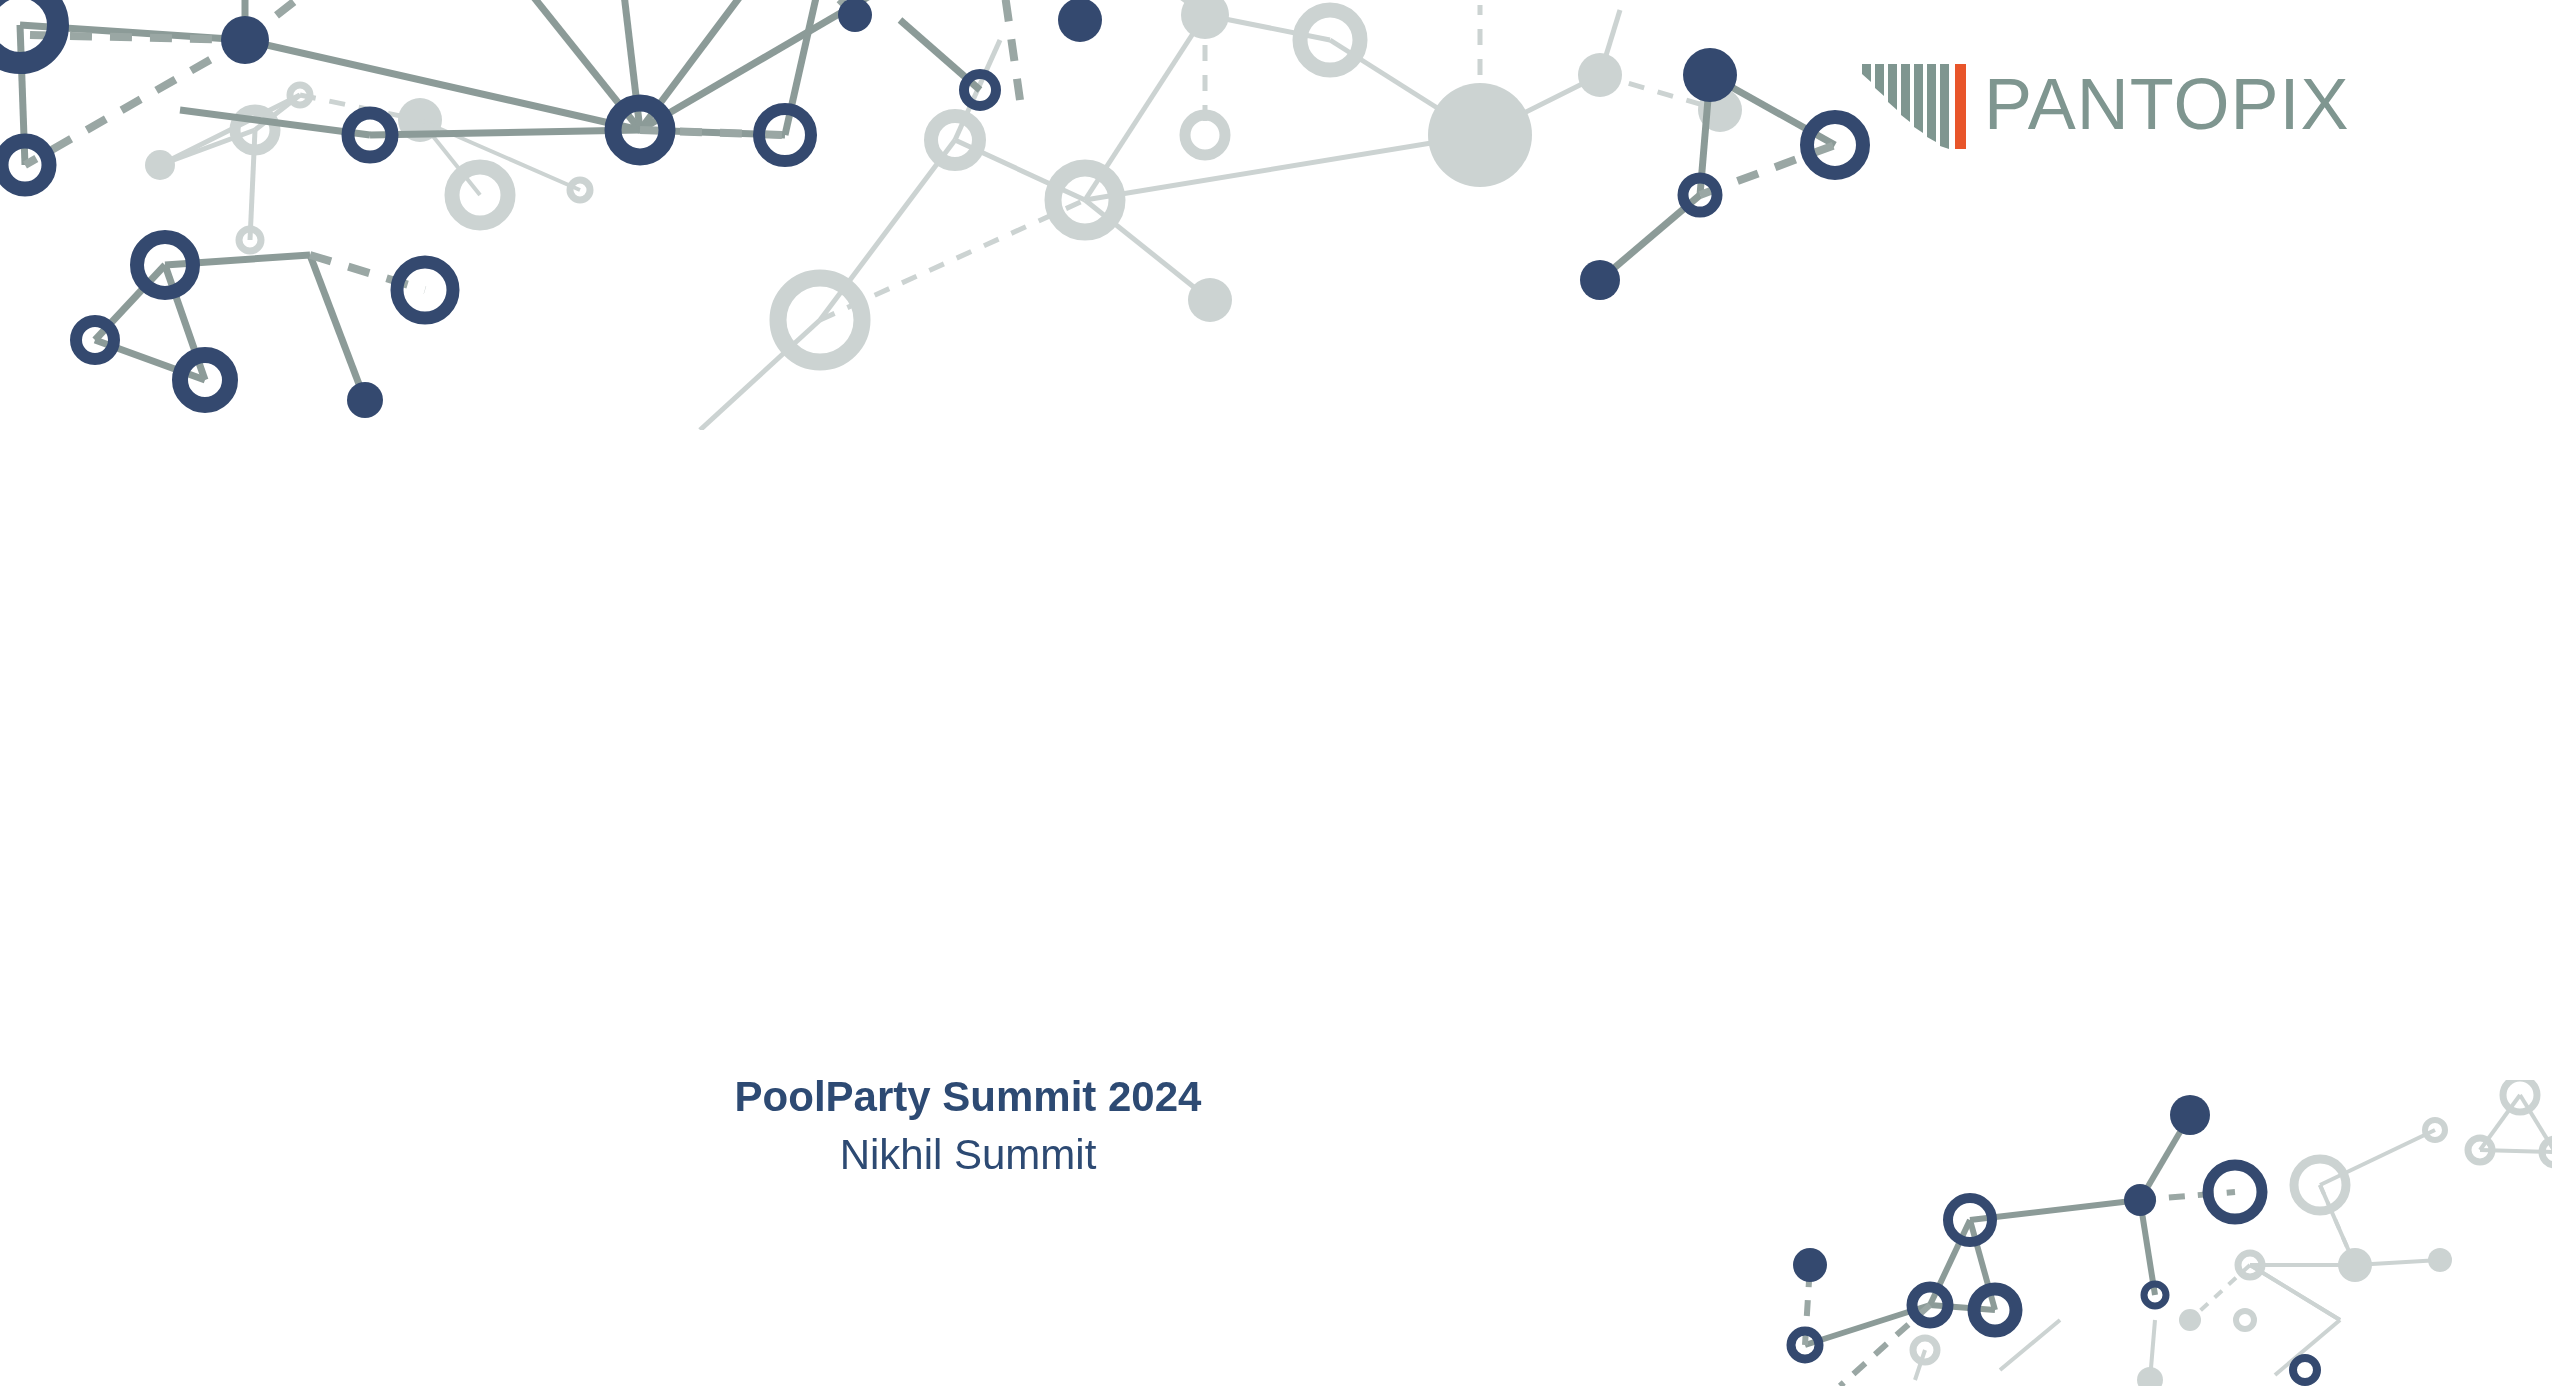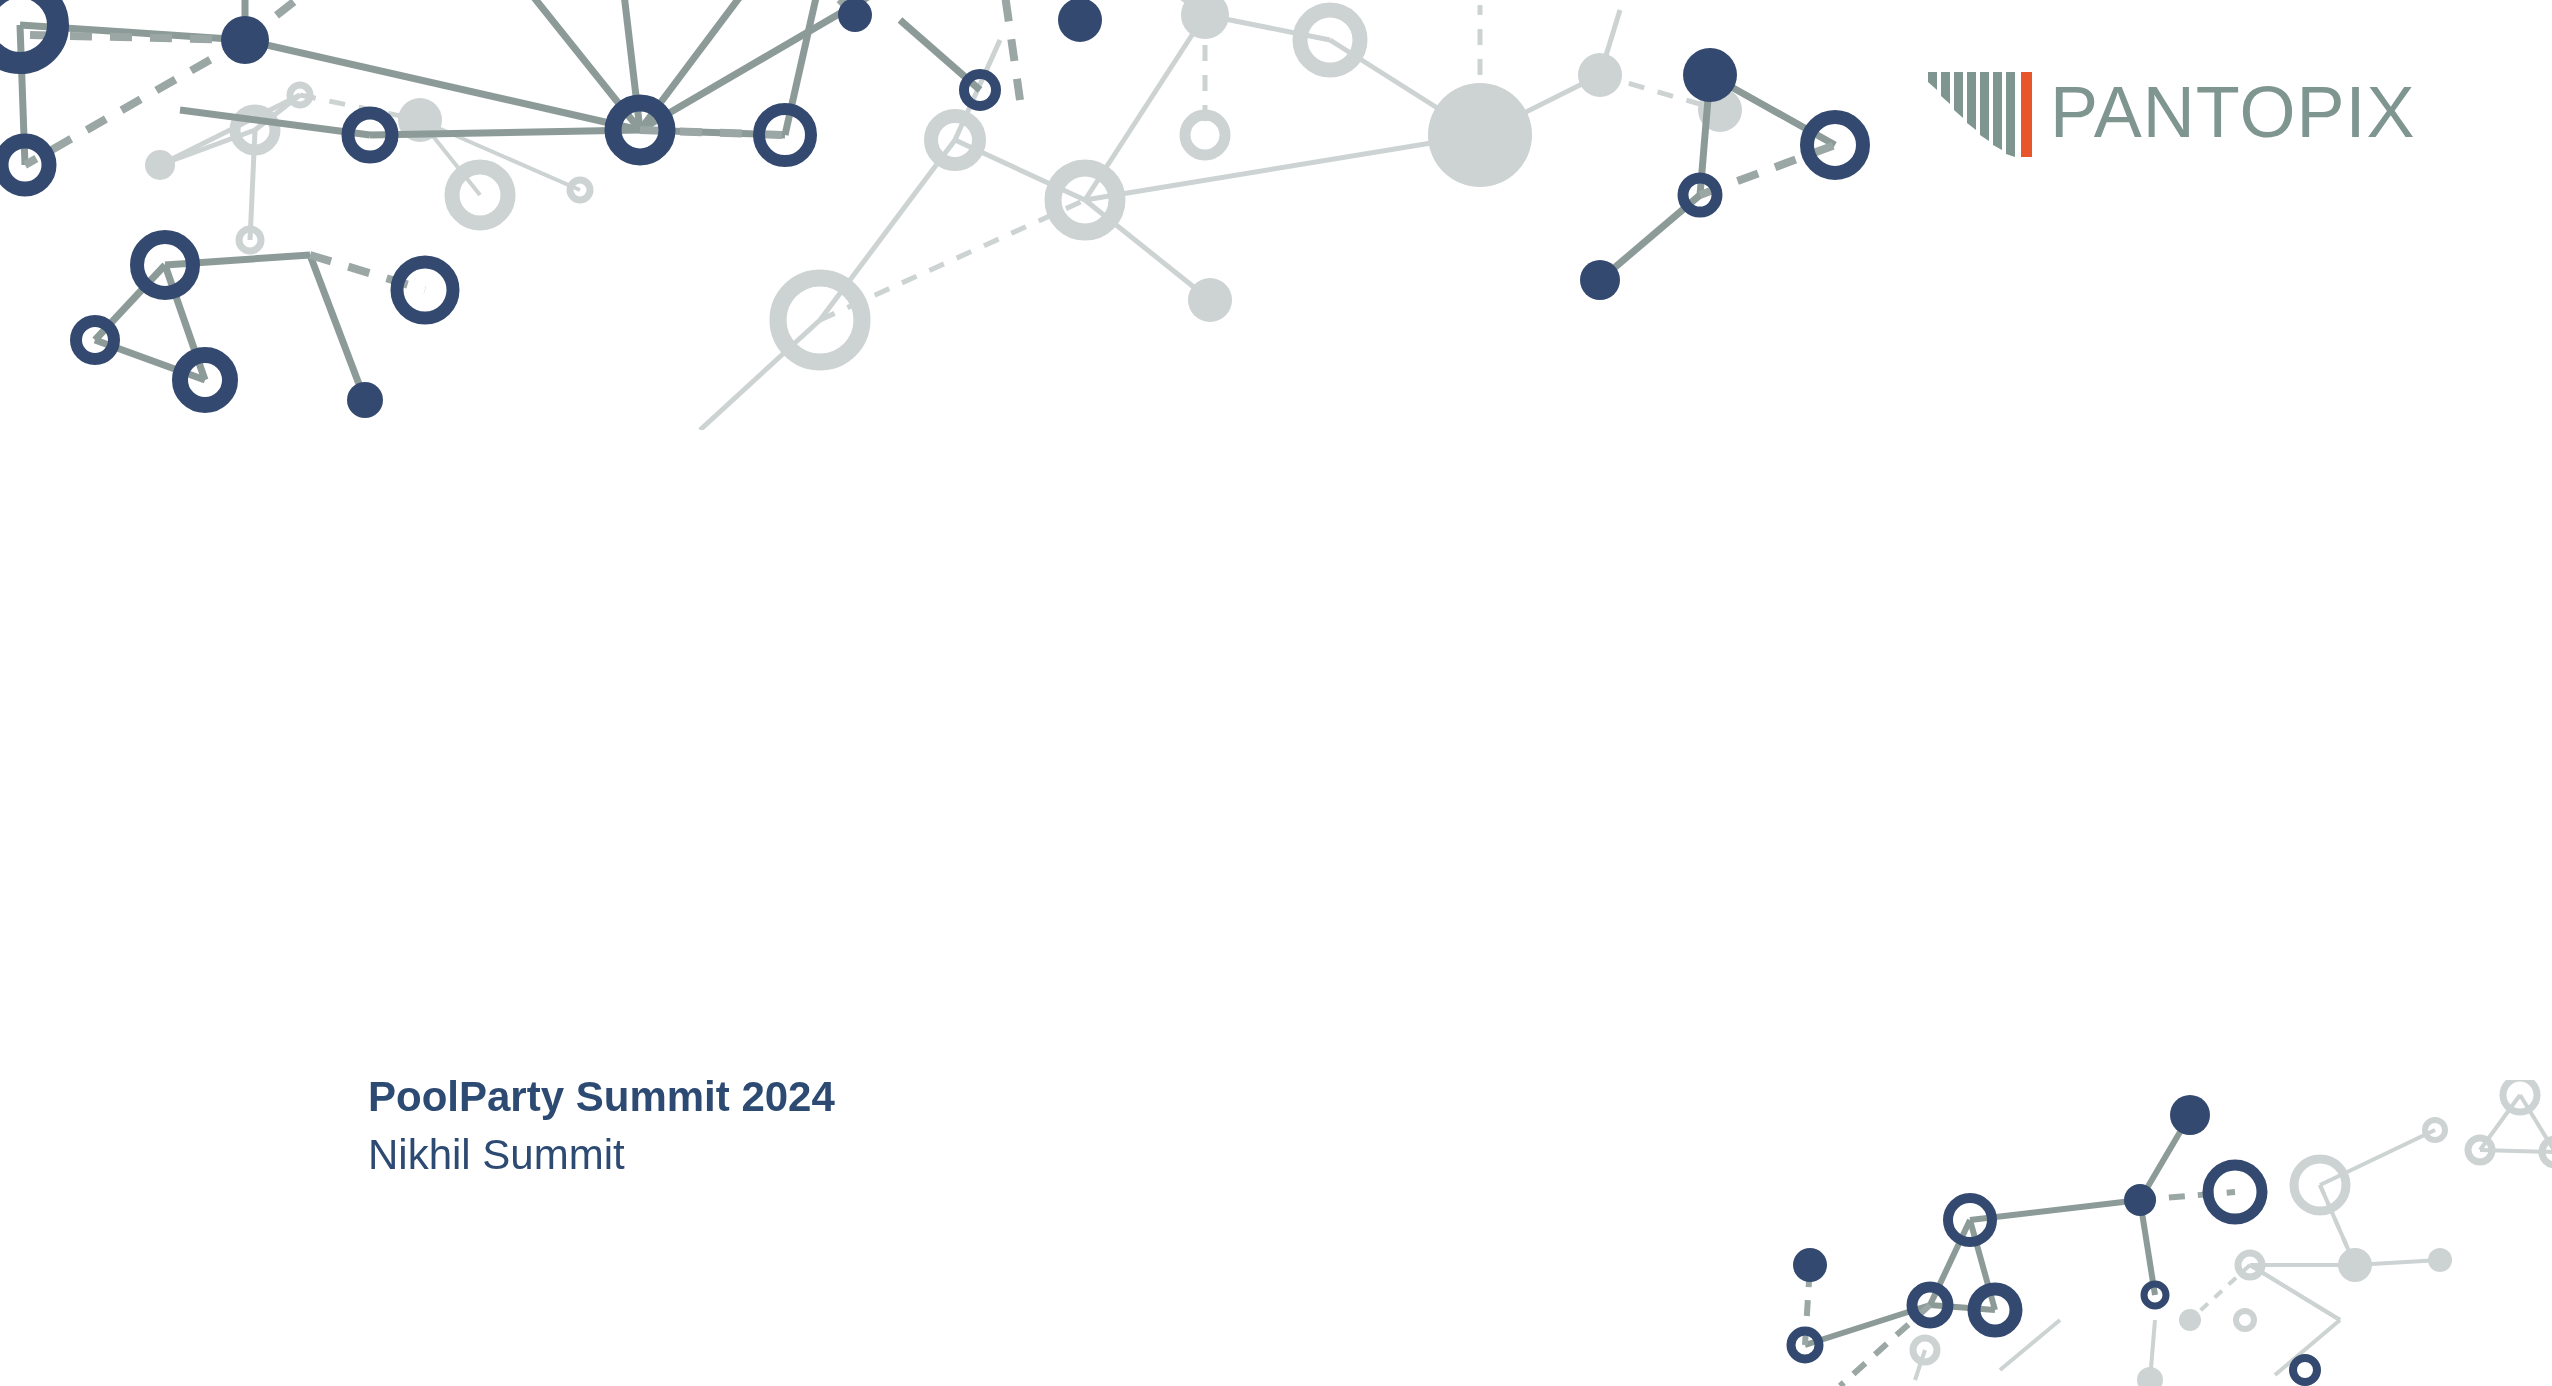--- a/index.html
+++ b/index.html
@@ -34,26 +34,26 @@
     width: 2552px; height: 430px;
   }
   #graph-bottom {
     left: 1700px; top: 1080px;
     width: 852px; height: 306px;
   }
 
   
   .logo {
     position: absolute;
-    left: 1928px;
+    left: 1862px;
     top: 58px;
     width: 540px;
     height: 100px;
     display: flex;
-    align-items: flex-end;
+    align-items: flex-start;
   }
   .logo-mark {
     width: 110px;
     height: 92px;
     flex: 0 0 auto;
   }
   .logo-word {
     margin-left: 12px;
     font-family: "Liberation Sans", sans-serif;
     font-size: 72px;
@@ -80,20 +80,21 @@
     letter-spacing: 0px;
     white-space: nowrap;
   }
 
   
   .subtitle-block {
     position: absolute;
     left: 368px;
     top: 1068px;
     width: 1200px;
+    text-align: center;
   }
   .event-name {
     font-family: "Liberation Sans", sans-serif;
     font-size: 42px;
     line-height: 58px;
     font-weight: 700;
     color: #2d4a73;
     white-space: nowrap;
   }
   .presenter-name {

